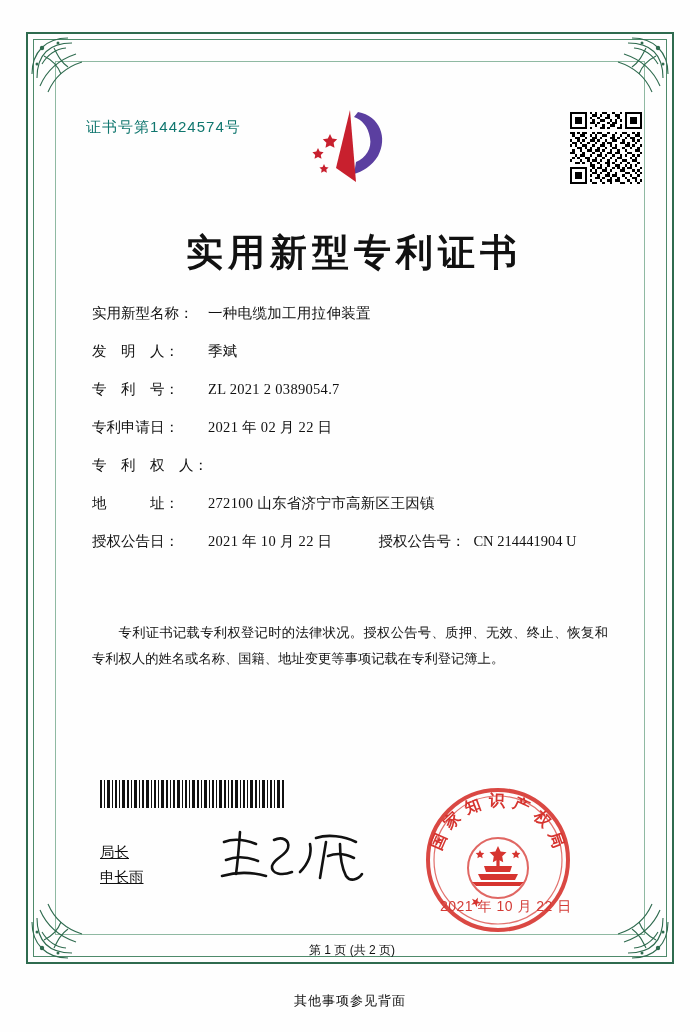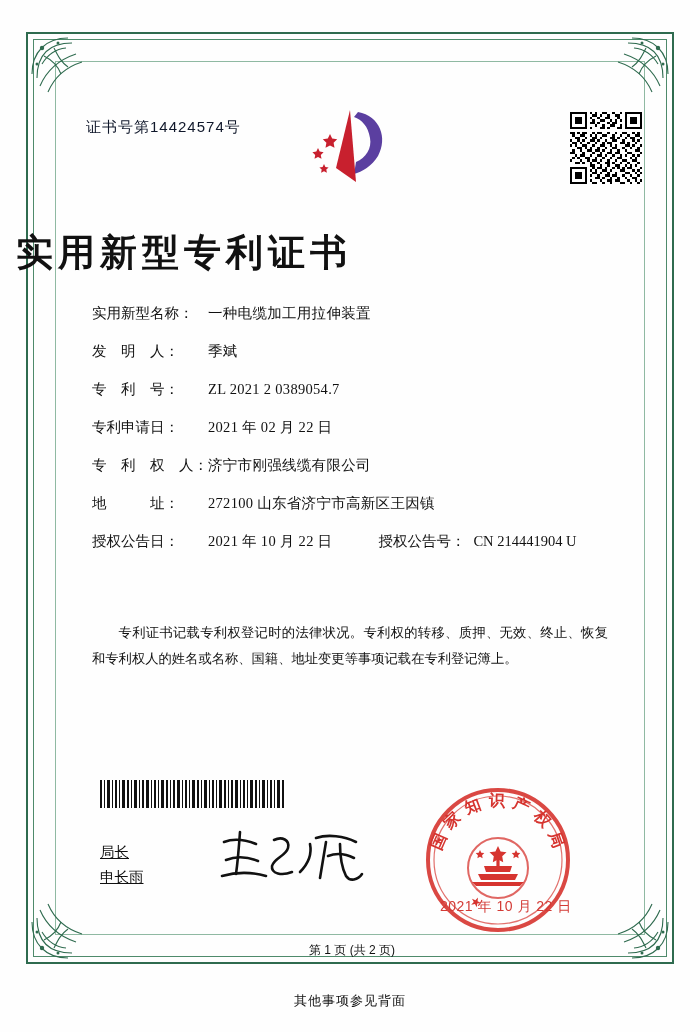--- a/index.html
+++ b/index.html
@@ -57,40 +57,41 @@
   .corner.tr { left: 598px; top: 34px;  transform: scaleX(-1); }
   .corner.bl { left: 28px;  top: 888px; transform: scaleY(-1); }
   .corner.br { left: 598px; top: 888px; transform: scale(-1,-1); }
 
   
   .cert-no {
     position: absolute;
     left: 86px; top: 118px;
     font-size: 15px;
     letter-spacing: 1px;
-    color: #0f172a;
+    color: #0f766e;
   }
 
   .emblem {
     position: absolute;
     left: 296px; top: 104px;
     width: 110px; height: 90px;
   }
 
   .qr {
     position: absolute;
     right: 58px; top: 112px;
     width: 72px; height: 72px;
     background: #ffffff;
   }
   .qr svg { display: block; }
 
   .title {
     position: absolute;
-    left: 16px; right: 0; top: 228px;
+    left: 8px; right: 0; top: 228px;
+    text-align: center;
     font-family: Liberation Sans, sans-serif;
     font-size: 37px;
     font-weight: bold;
     letter-spacing: 5px;
     color: #111;
   }
 
   
   .fields {
     position: absolute;
@@ -531,36 +532,35 @@
     <div class="row">
       <span class="lbl">专　利　号：</span>
       <span class="val">ZL 2021 2 0389054.7</span>
     </div>
     <div class="row">
       <span class="lbl">专利申请日：</span>
       <span class="val">2021 年 02 月 22 日</span>
     </div>
     <div class="row">
       <span class="lbl">专　利　权　人：</span>
-      <span class="val">济宁市刚强线缆有限公司</span>
     </div>
     <div class="row">
       <span class="lbl">地　　　址：</span>
       <span class="val">272100  山东省济宁市高新区王因镇</span>
     </div>
     <div class="row dual">
       <span class="lbl">授权公告日：</span>
       <span class="val">2021 年 10 月 22 日</span>
       <span class="lbl2">授权公告号：</span>
       <span class="val2">CN 214441904 U</span>
     </div>
   </div>
 
   <div class="paras">
-    <p>专利证书记载专利权登记时的法律状况。专利权的转移、质押、无效、终止、恢复和专利权人的姓名或名称、国籍、地址变更等事项记载在专利登记簿上。</p>
+    <p>专利证书记载专利权登记时的法律状况。授权公告号、质押、无效、终止、恢复和专利权人的姓名或名称、国籍、地址变更等事项记载在专利登记簿上。</p>
   </div>
 
   <div class="barcode">
     <svg width="186" height="28" viewBox="0 0 186 28" shape-rendering="crispEdges">
       <rect width="186" height="28" fill="#fff"></rect>
       <g fill="#111">
         <rect x="0" y="0" width="2" height="28"></rect>
           <rect x="4" y="0" width="1" height="28"></rect>
         <rect x="7" y="0" width="3" height="28"></rect>
           <rect x="12" y="0" width="1" height="28"></rect>

